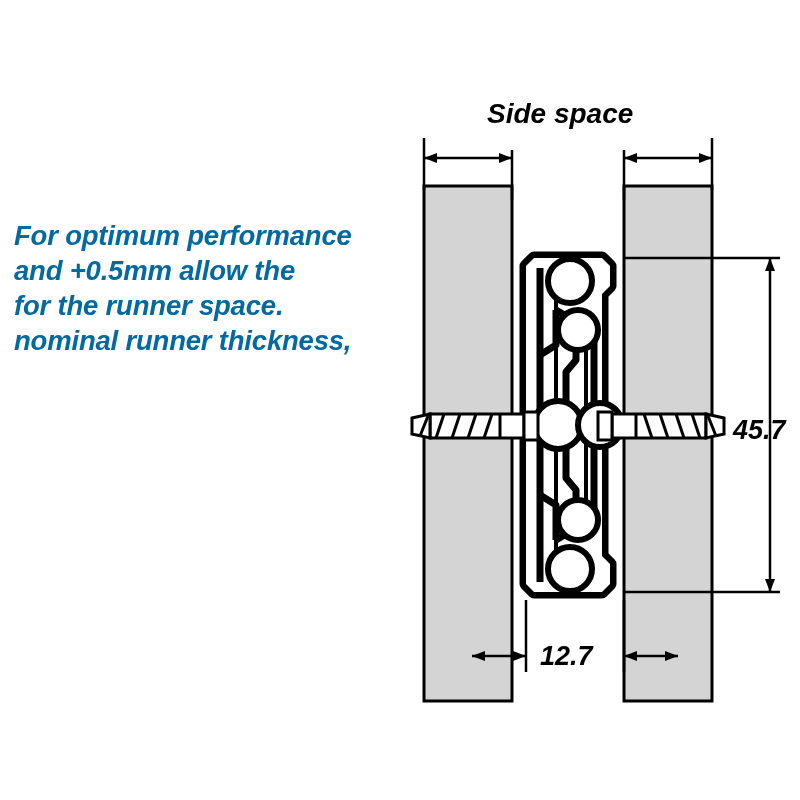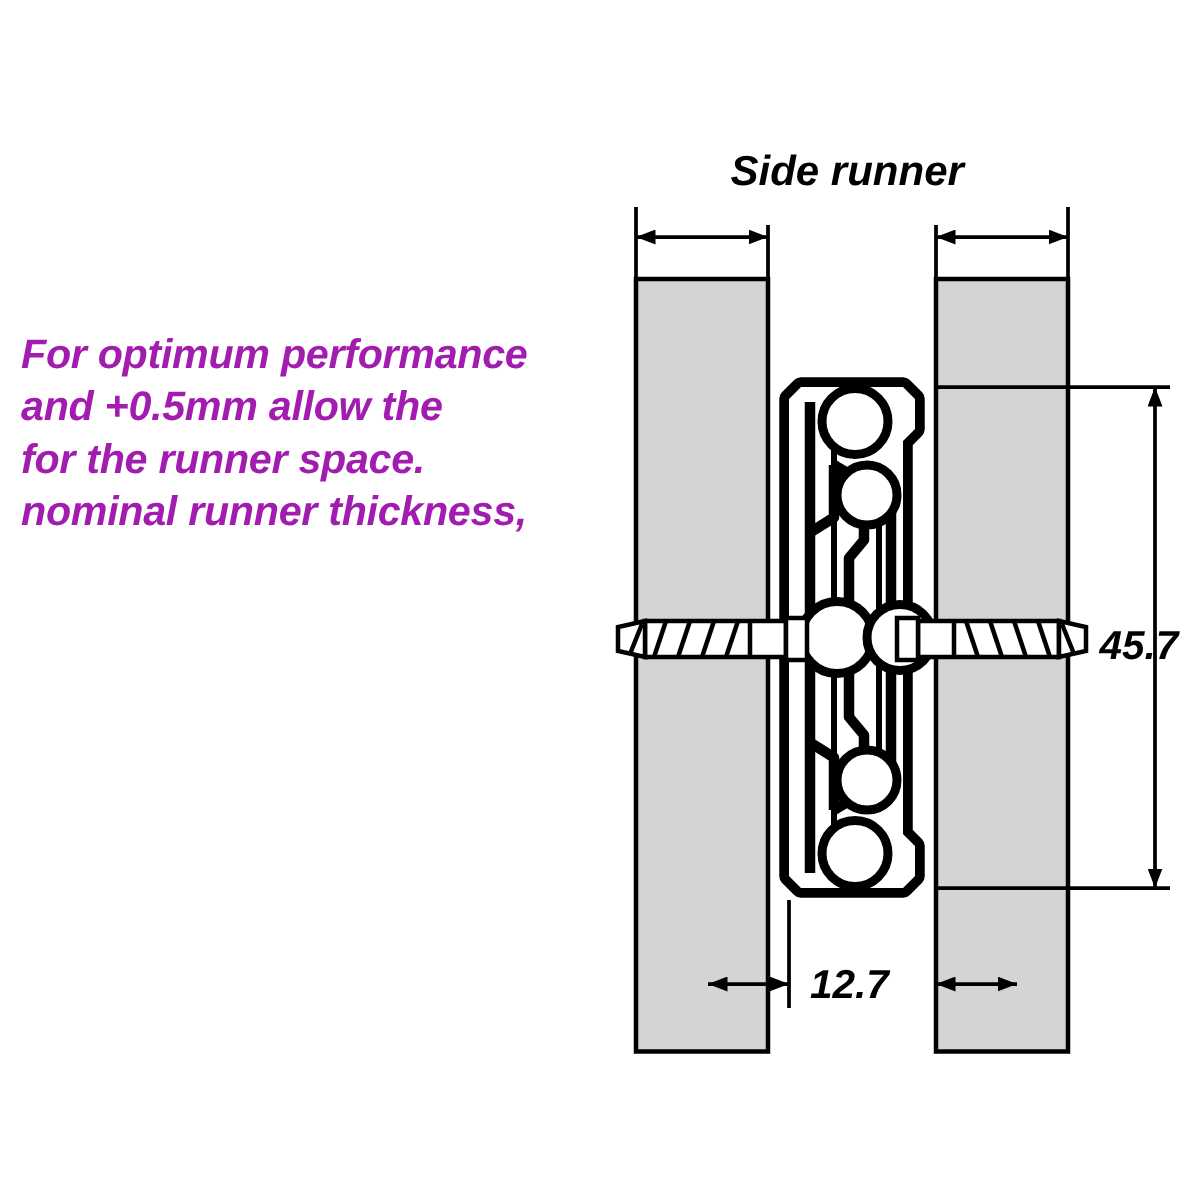--- a/index.html
+++ b/index.html
@@ -18,21 +18,21 @@
   .note {
     position: absolute;
     left: 14px;
     top: 218px;
     width: 430px;
     font-family: "Liberation Sans", sans-serif;
     font-style: italic;
     font-weight: bold;
     font-size: 27.5px;
     line-height: 35px;
-    color: #a21caf;
+    color: #0369a1;
     letter-spacing: -0.2px;
   }
   .note div { white-space: pre; }
   .lbl {
     position: absolute;
     font-family: "Liberation Sans", sans-serif;
     font-style: italic;
     font-weight: bold;
     color: #000000;
     white-space: nowrap;
@@ -59,21 +59,21 @@
 
 <div id="stage">
 
   <div class="note">
     <div>For optimum performance</div>
     <div>and +0.5mm allow the</div>
     <div>for the runner space.</div>
     <div>nominal runner thickness,</div>
   </div>
 
-  <div class="lbl" id="side-space-label">Side runner</div>
+  <div class="lbl" id="side-space-label">Side space</div>
   <div class="lbl" id="height-label">45.7</div>
   <div class="lbl" id="width-label">12.7</div>
 
   <svg width="800" height="800" viewBox="0 0 800 800">
     <defs>
       <marker id="arrL" markerWidth="14" markerHeight="10" refX="13" refY="5" orient="auto" markerUnits="userSpaceOnUse">
         <path d="M13,5 L0,0 L0,10 Z" fill="#000"></path>
       </marker>
       <marker id="arrR" markerWidth="14" markerHeight="10" refX="1" refY="5" orient="auto" markerUnits="userSpaceOnUse">
         <path d="M1,5 L14,0 L14,10 Z" fill="#000"></path>

